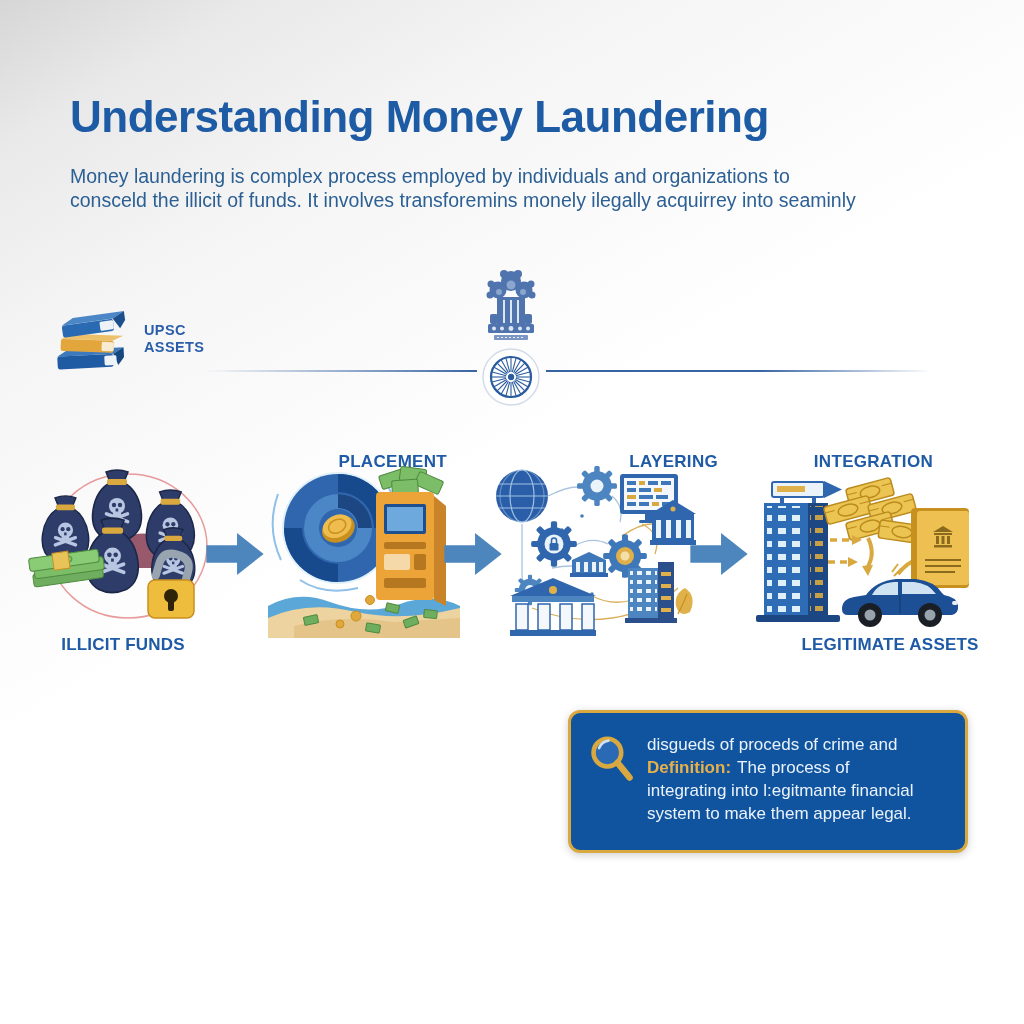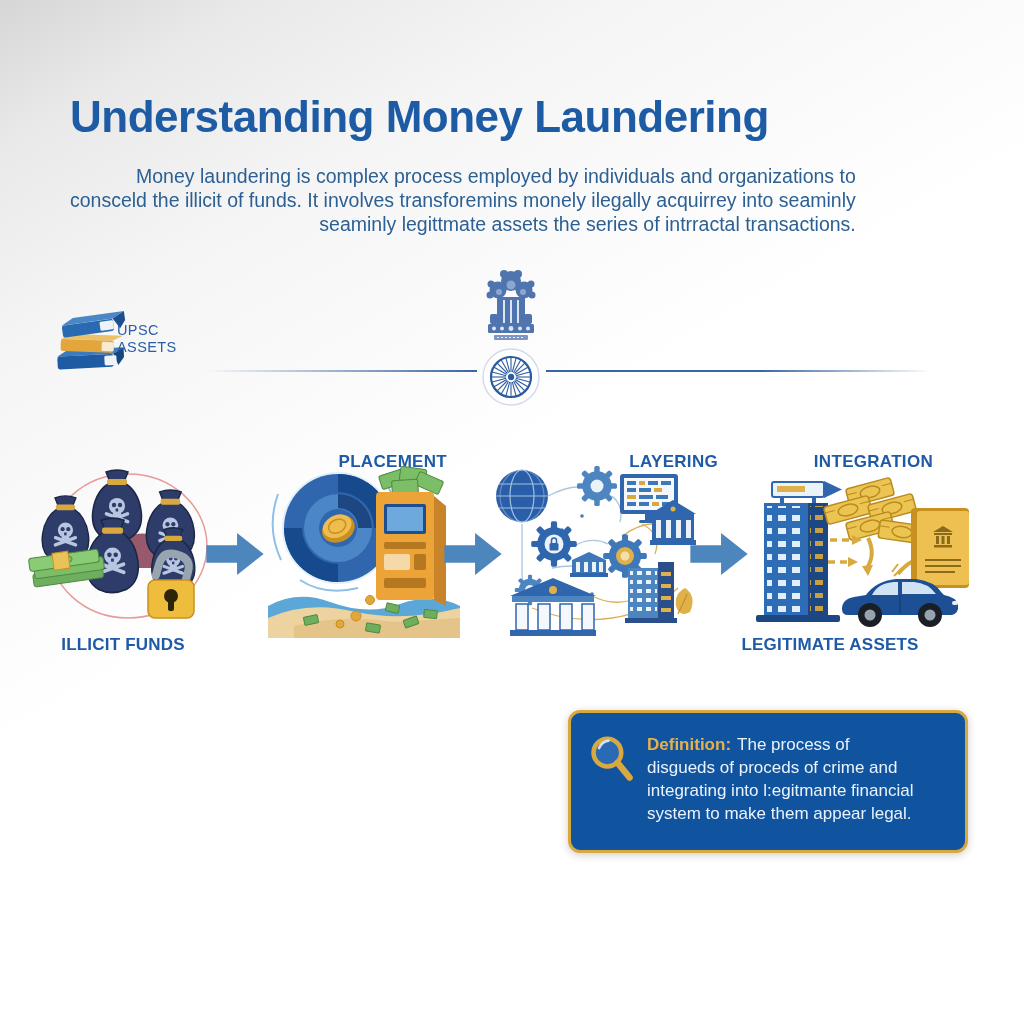--- a/index.html
+++ b/index.html
@@ -10,45 +10,45 @@
   .canvas{
     position:relative;width:1024px;height:1024px;
     background:linear-gradient(150deg,#d6d6d6 0%,#e9e9e9 9%,#f5f5f5 22%,#ffffff 46%,#ffffff 100%);
     padding-left:28px;
   }
   .abs{position:absolute;}
   .title{
     position:absolute;left:70px;top:92px;margin:0;
     font-size:44px;font-weight:bold;color:#1d5ba5;letter-spacing:-0.5px;white-space:nowrap;
   }
-  .intro{position:absolute;left:70px;top:164px;color:#2c6094;font-size:19.5px;line-height:24px;text-align:right;}
+  .intro{position:absolute;left:70px;top:164px;color:#2c6094;font-size:19.5px;line-height:24px;}
   .intro div{white-space:nowrap;}
   .logo-books{position:absolute;left:50px;top:305px;width:82px;height:72px;}
   .logo-text{
-    position:absolute;left:117px;top:322px;color:#2a5ea8;
-    font-size:14.5px;font-weight:normal;line-height:17px;letter-spacing:.4px;
+    position:absolute;left:144px;top:322px;color:#2a5ea8;
+    font-size:14.5px;font-weight:bold;line-height:17px;letter-spacing:.4px;
   }
   .divider{position:absolute;top:370px;height:2px;}
   .divider-left{left:205px;width:272px;background:linear-gradient(to right,rgba(61,110,168,0),rgba(45,92,158,.95));}
   .divider-right{left:546px;width:386px;background:linear-gradient(to right,rgba(45,92,158,.95) 55%,rgba(61,110,168,0));}
   .emblem{position:absolute;left:477px;top:268px;width:68px;height:80px;}
   .wheel{position:absolute;left:481px;top:347px;width:60px;height:60px;}
   .stage-label{
     position:absolute;top:452px;width:170px;text-align:right;
     font-size:17px;font-weight:bold;color:#1e5aa5;letter-spacing:.3px;white-space:nowrap;
   }
   .lbl-placement{left:277px;}
   .lbl-layering{left:548px;}
   .lbl-integration{left:763px;}
   .end-label{
     position:absolute;top:635px;text-align:center;
     font-size:17px;font-weight:bold;color:#1e5aa5;letter-spacing:.2px;white-space:nowrap;
   }
   .lbl-illicit{left:38px;width:170px;}
-  .lbl-legit{left:720px;width:220px;}
+  .lbl-legit{left:780px;width:220px;}
   .illus-illicit{left:28px;top:468px;width:205px;height:170px;}
   .illus-placement{left:268px;top:466px;width:192px;height:172px;}
   .illus-layering{left:492px;top:466px;width:205px;height:178px;}
   .illus-integration{left:750px;top:476px;width:238px;height:164px;}
   .flow-arrow{position:absolute;width:58px;height:44px;top:532px;}
   .arrow-1{left:206px;} .arrow-2{left:444px;} .arrow-3{left:690px;}
   .def-box{
     position:absolute;left:568px;top:710px;width:394px;height:137px;
     background:#10549f;border:3px solid #d9a93f;border-radius:12px;
     box-shadow:0 2px 8px rgba(0,0,0,.2);
@@ -108,21 +108,20 @@
         <rect width="5" height="4" fill="#eaf2fa"></rect>
       </pattern>
     </defs>
   </svg>
 
   <h1 class="title">Understanding Money Laundering</h1>
 
   <div class="intro">
     <div>Money laundering is complex process employed by individuals and organizations to</div>
     <div>consceld the illicit of funds. It involves transforemins monely ilegally acquirrey into seaminly</div>
-    <div>seaminly legittmate assets the series of intrractal transactions.</div>
   </div>
 
   <svg class="logo-books" viewBox="0 0 100 95">
     <g transform="rotate(-3 48 78)">
       <path d="M6 66 L20 58 L94 58 L80 66 Z" fill="#3d79bd"></path>
       <path d="M80 66 L94 58 L94 71 L86 81 Z" fill="#16477f"></path>
       <rect x="6" y="66" width="74" height="17" rx="3" fill="#1f5ba3"></rect>
       <rect x="68" y="68" width="16" height="13" rx="2" fill="#eef3f8"></rect>
     </g>
     <g transform="rotate(2 48 55)">
@@ -500,22 +499,22 @@
   <div class="end-label lbl-legit">LEGITIMATE ASSETS</div>
 
   <div class="def-box">
     <svg class="def-mag" viewBox="0 0 52 58">
       <circle cx="21" cy="21" r="15" fill="#2a6ab5"></circle>
       <circle cx="21" cy="21" r="15" fill="none" stroke="#d9a93f" stroke-width="5"></circle>
       <path d="M12 16 Q15 9 22 8" stroke="#cfe3f2" stroke-width="3" fill="none" stroke-linecap="round"></path>
       <line x1="32" y1="32" x2="45" y2="48" stroke="#d9a93f" stroke-width="7" stroke-linecap="round"></line>
     </svg>
     <div class="def-text">
+      <div>disgueds of proceds of crime and</div>
       <div>
         <span class="def-label">Definition:</span><span>The process of</span>
       </div>
-      <div>disgueds of proceds of crime and</div>
       <div>integrating into l:egitmante financial</div>
       <div>system to make them appear legal.</div>
     </div>
   </div>
 
 </div>
 
 </body></html>

